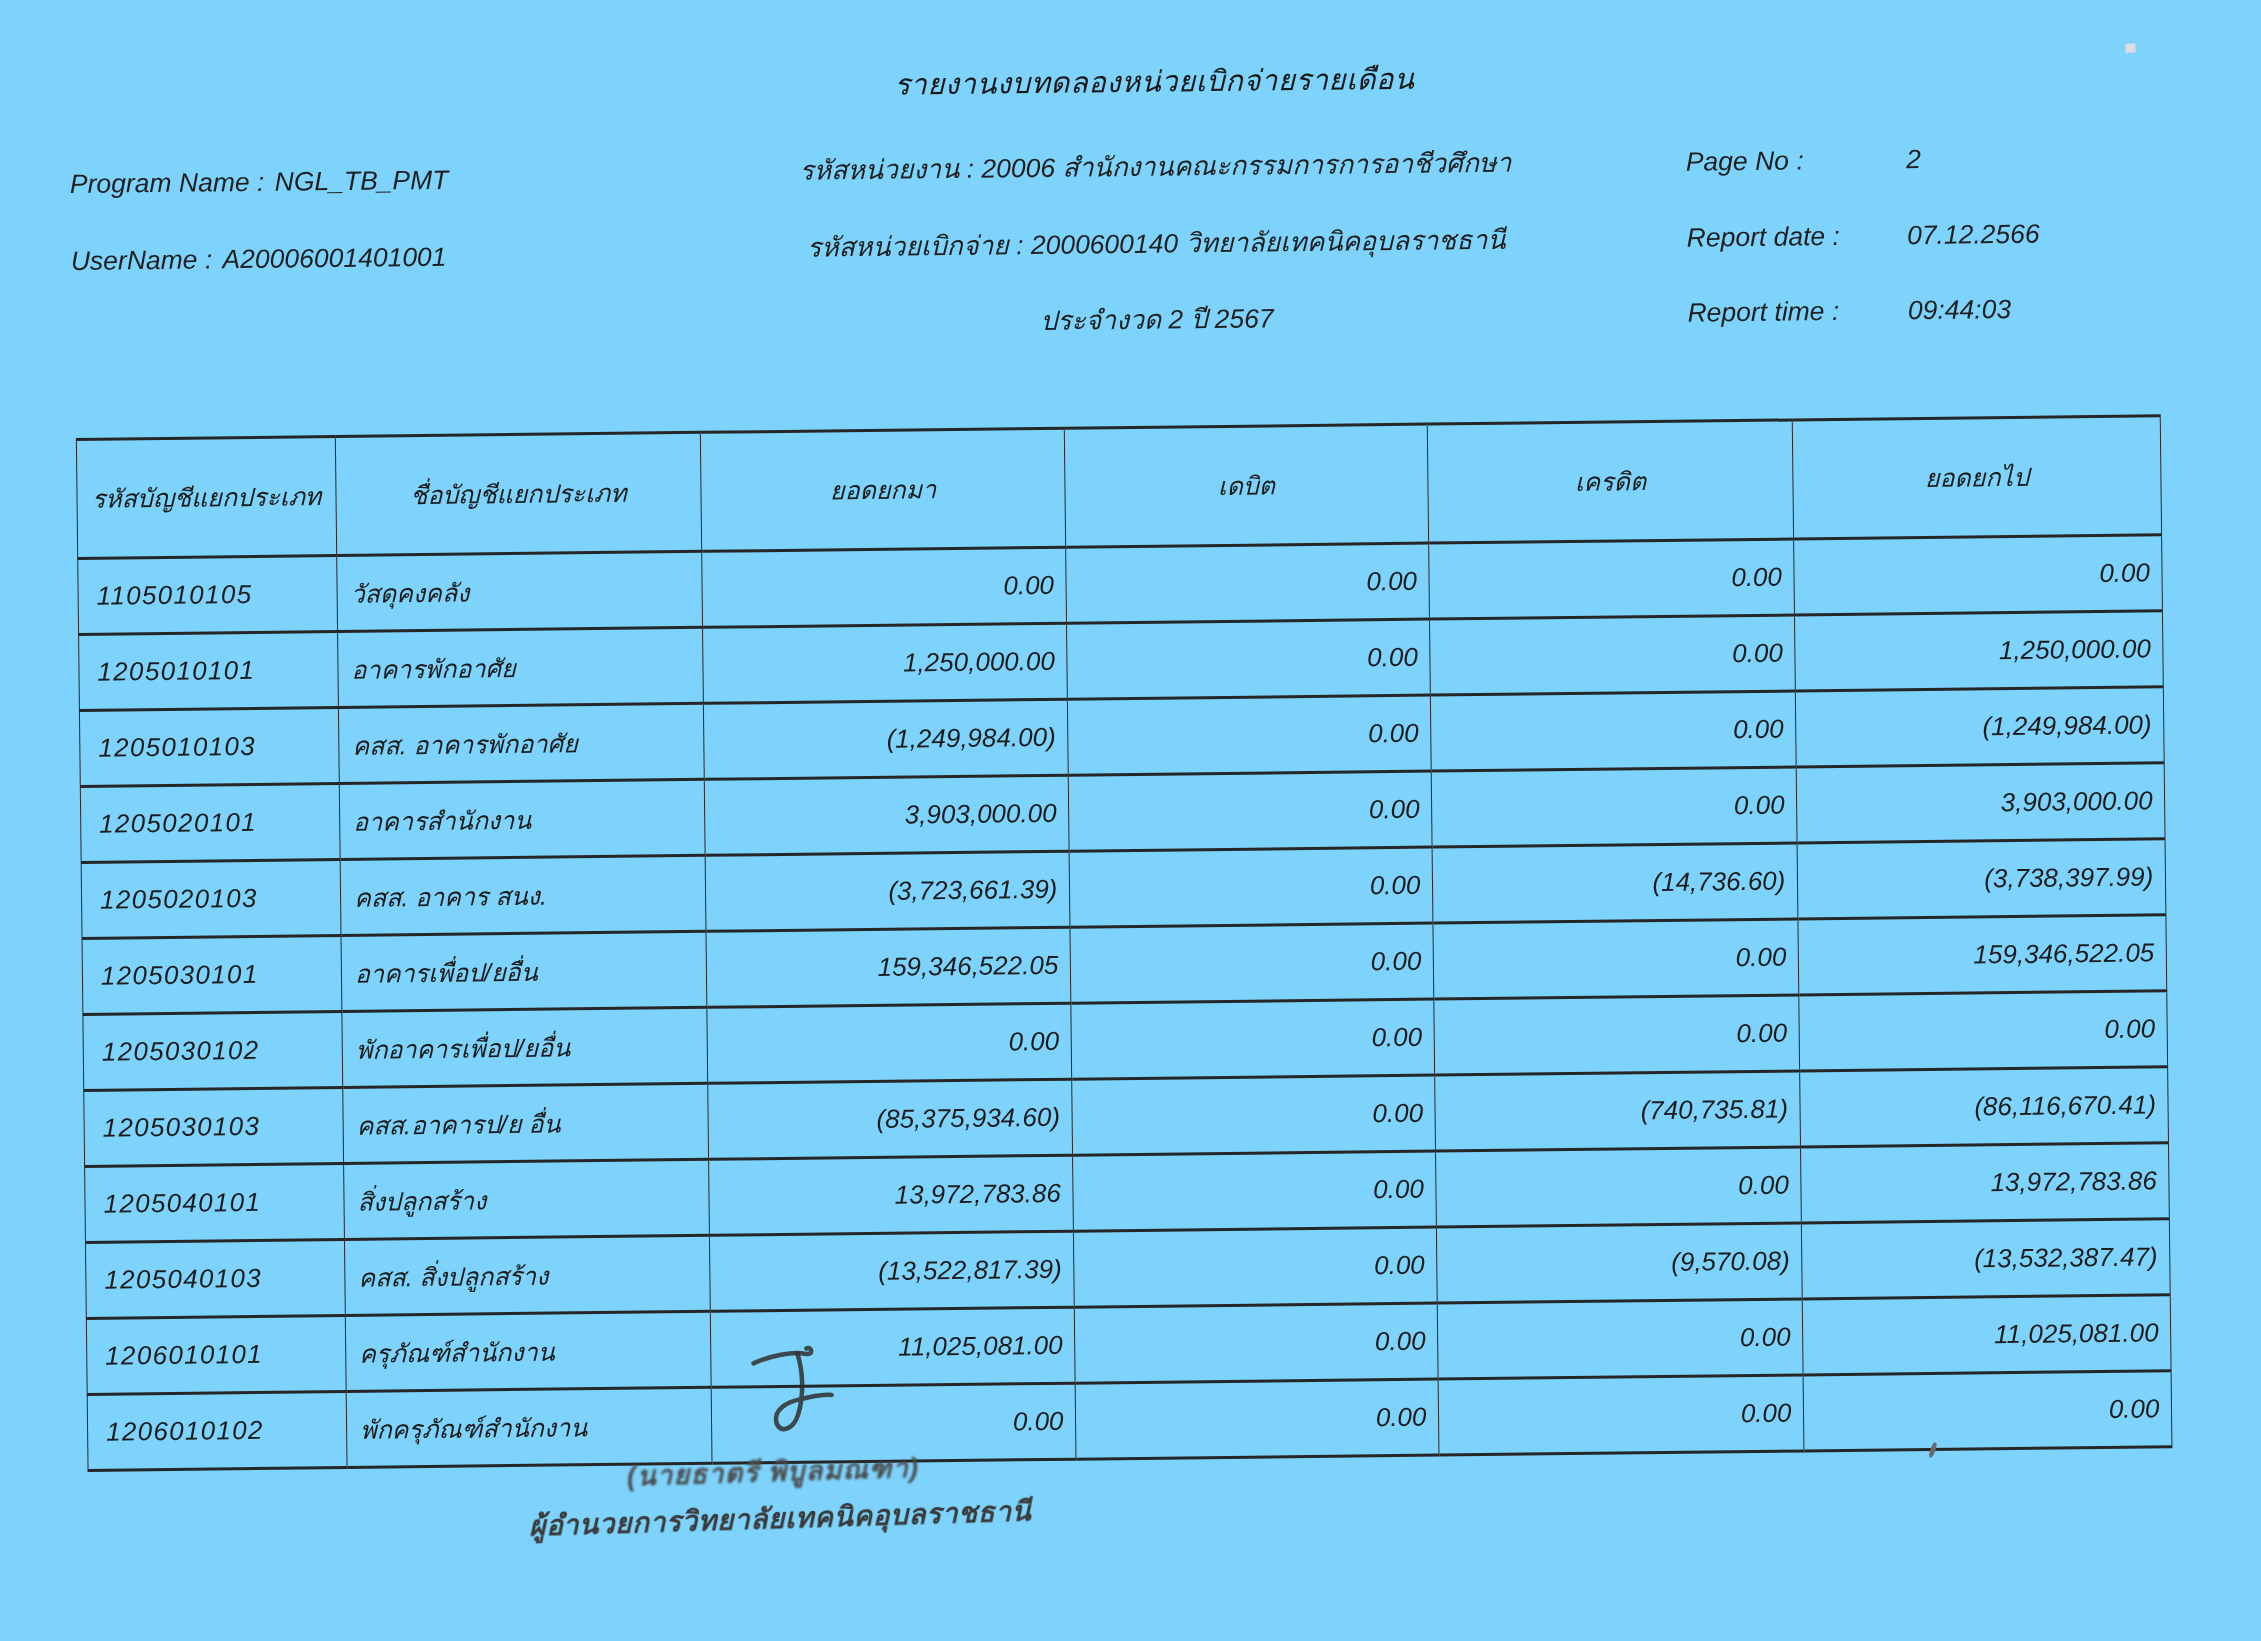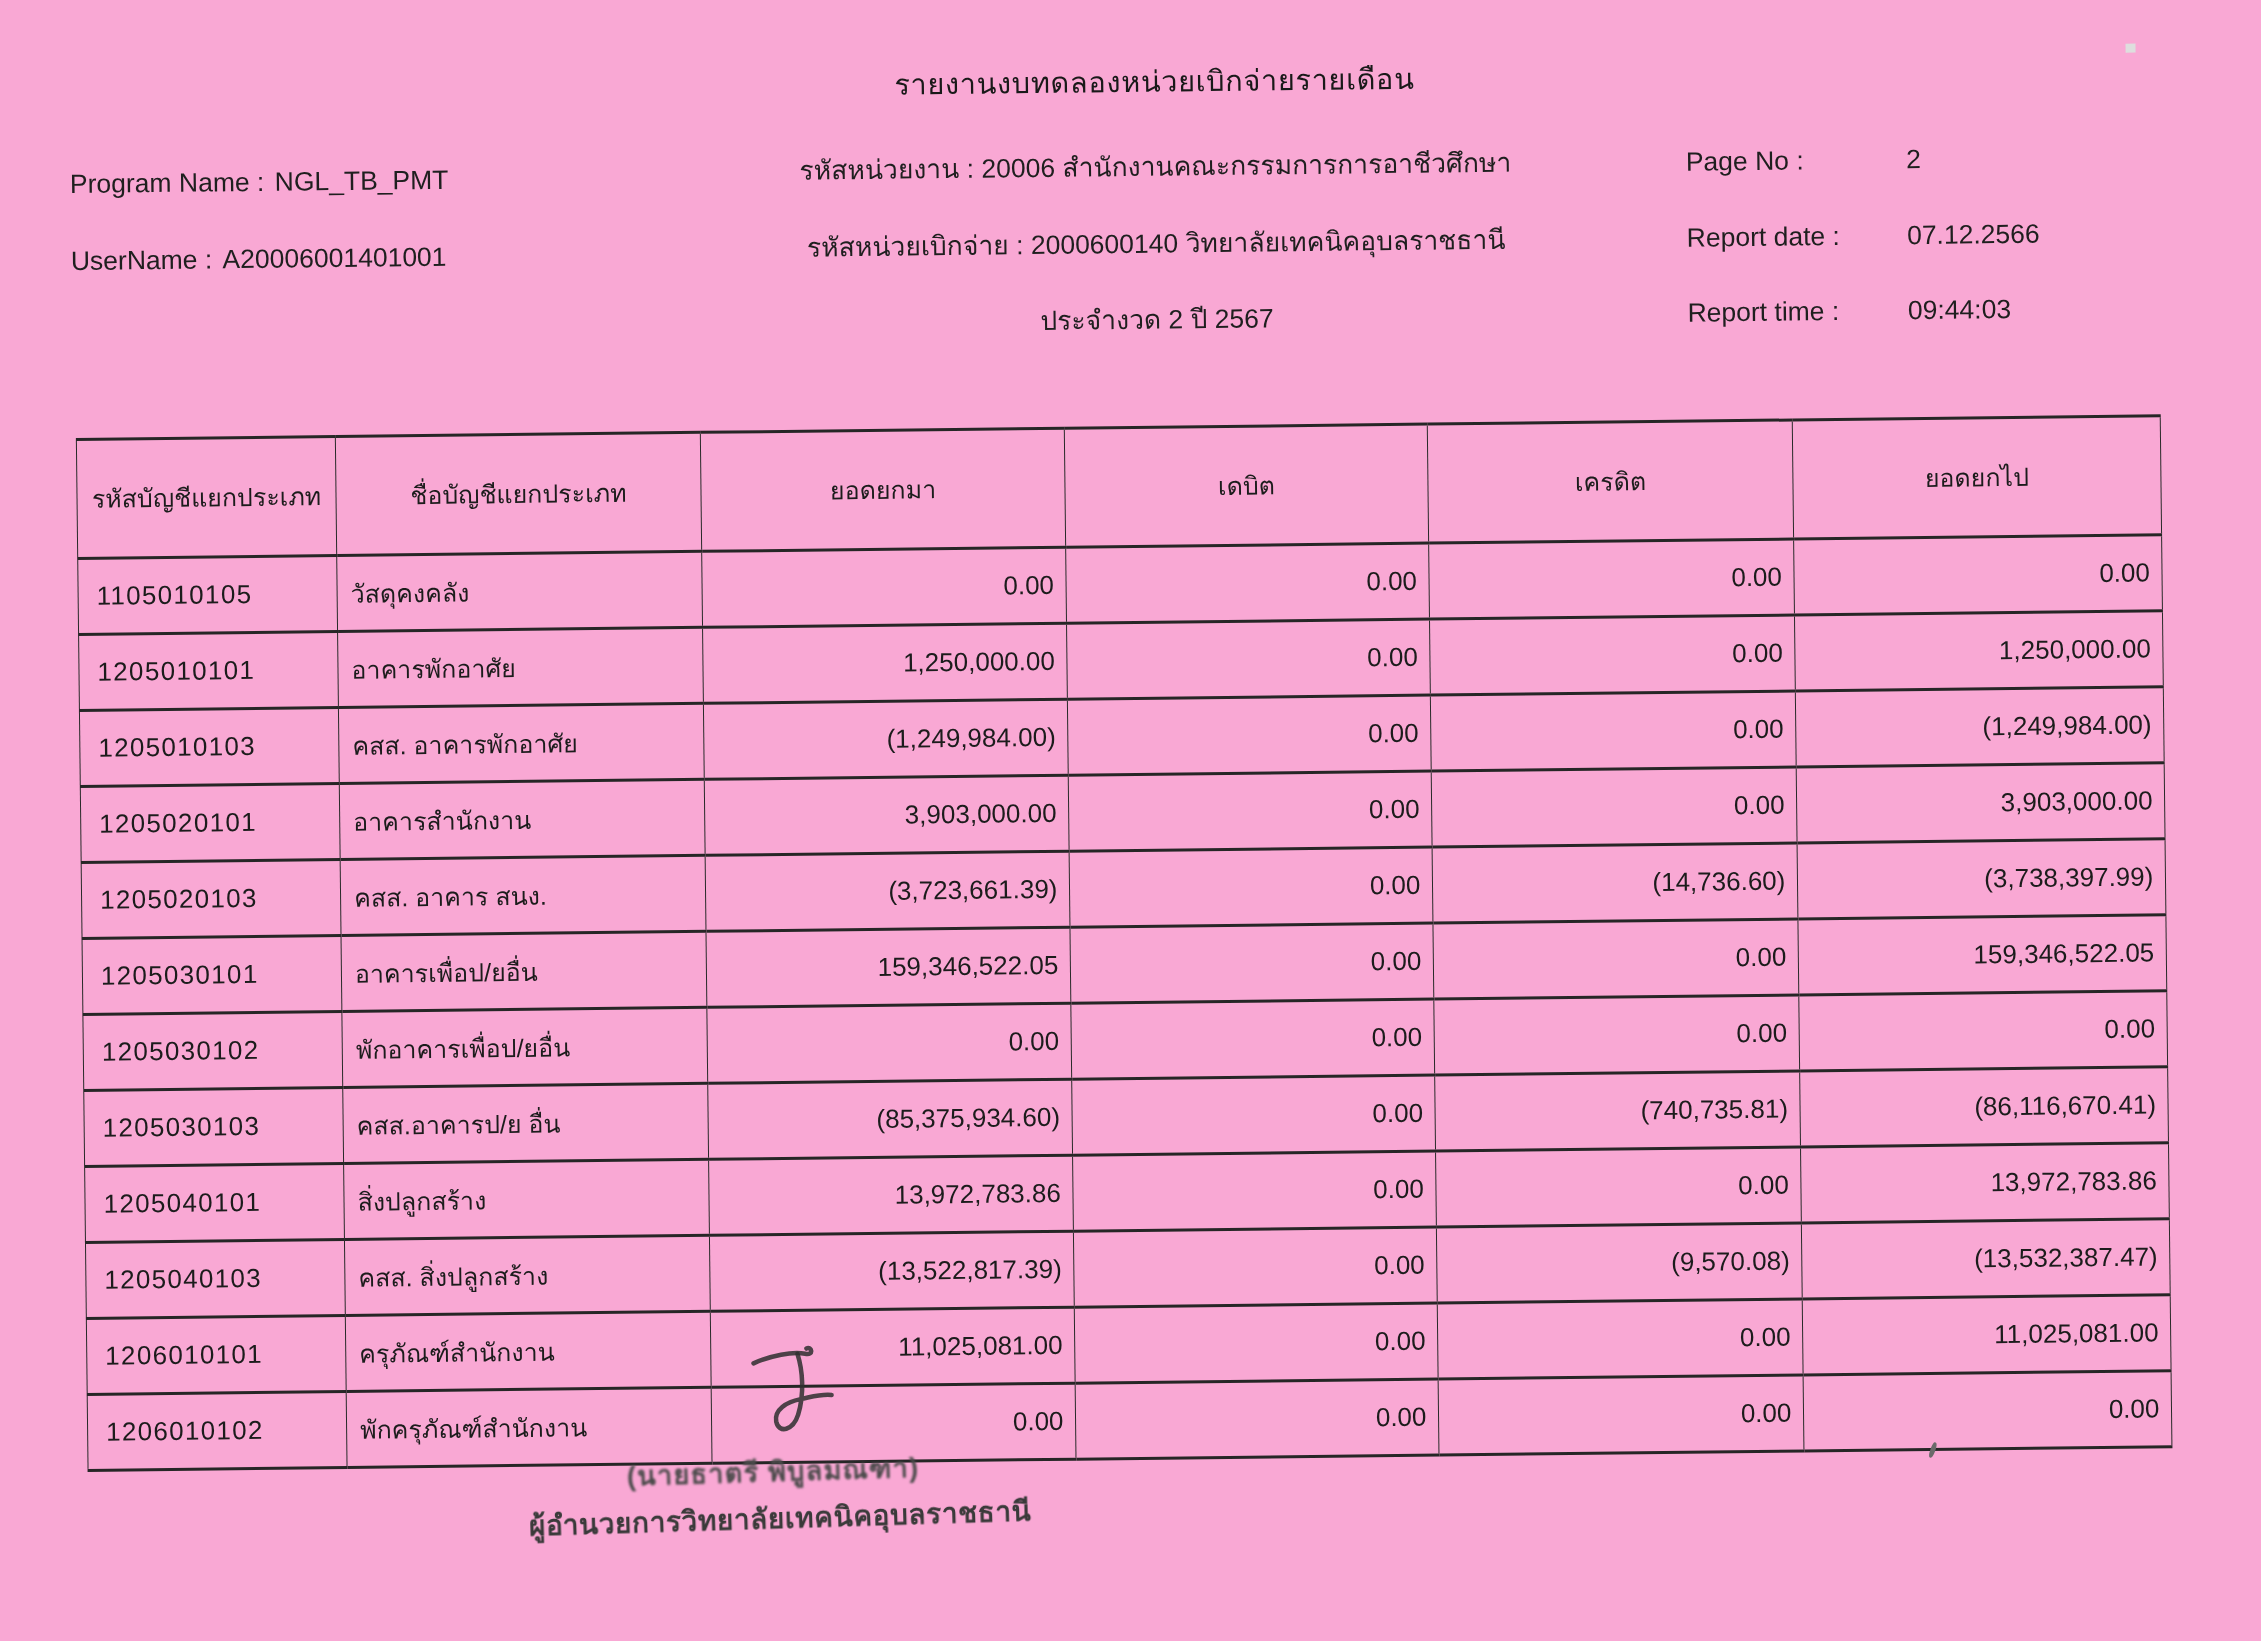--- a/index.html
+++ b/index.html
@@ -4,21 +4,21 @@
 <style>
   html,body{margin:0;padding:0;}
   body{
     width:2261px;height:1642px;
     background:#ffffff;
     font-family:"Liberation Sans","DejaVu Sans",sans-serif;
     color:#1f1f1f;
     overflow:hidden;
     position:relative;
   }
-  .page{position:absolute;inset:0;background:#f9a8d4;}
+  .page{position:absolute;inset:0;background:#7dd3fc;font-style:italic;}
   
   .scan{position:absolute;inset:0;transform:rotate(-0.65deg);transform-origin:1131px 710px;}
 
   .doc-title{
     position:absolute;top:63px;left:0;width:100%;padding-left:62px;box-sizing:border-box;
     text-align:center;font-size:29px;line-height:1.35;letter-spacing:0.6px;color:#191919;
   }
   .hdr-line{position:absolute;font-size:26.5px;line-height:1.35;white-space:nowrap;display:flex;gap:10.3px;}
   .hdr-program{left:76px;top:155px;}
   .hdr-user{left:76px;top:232px;}

